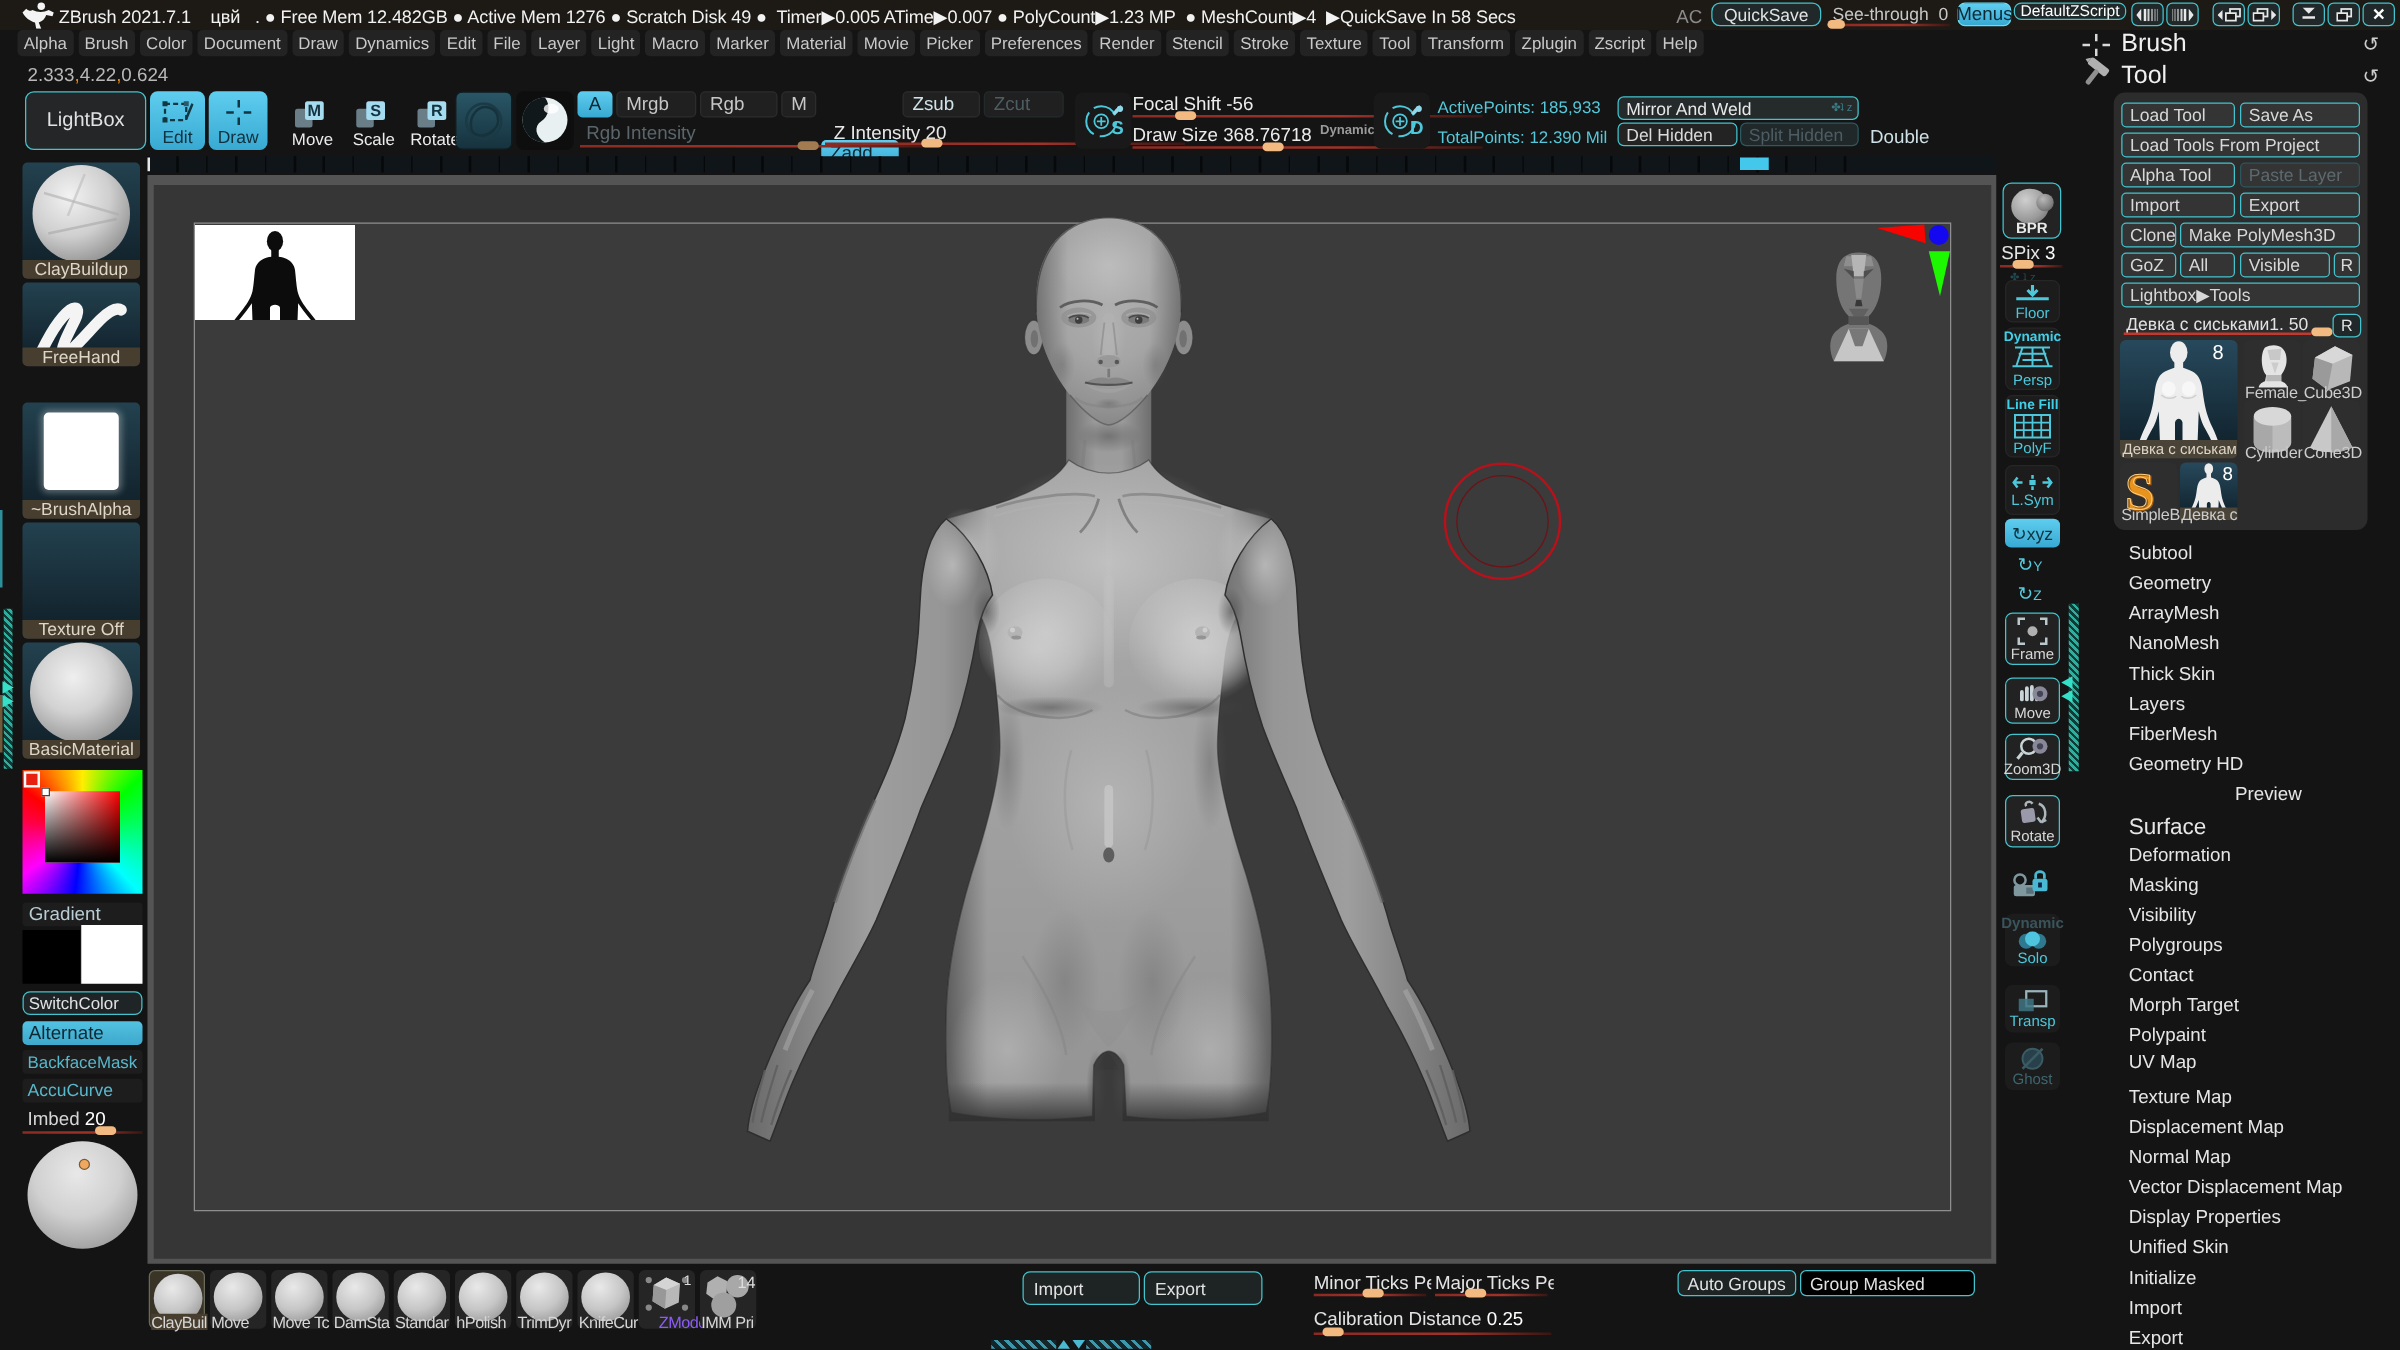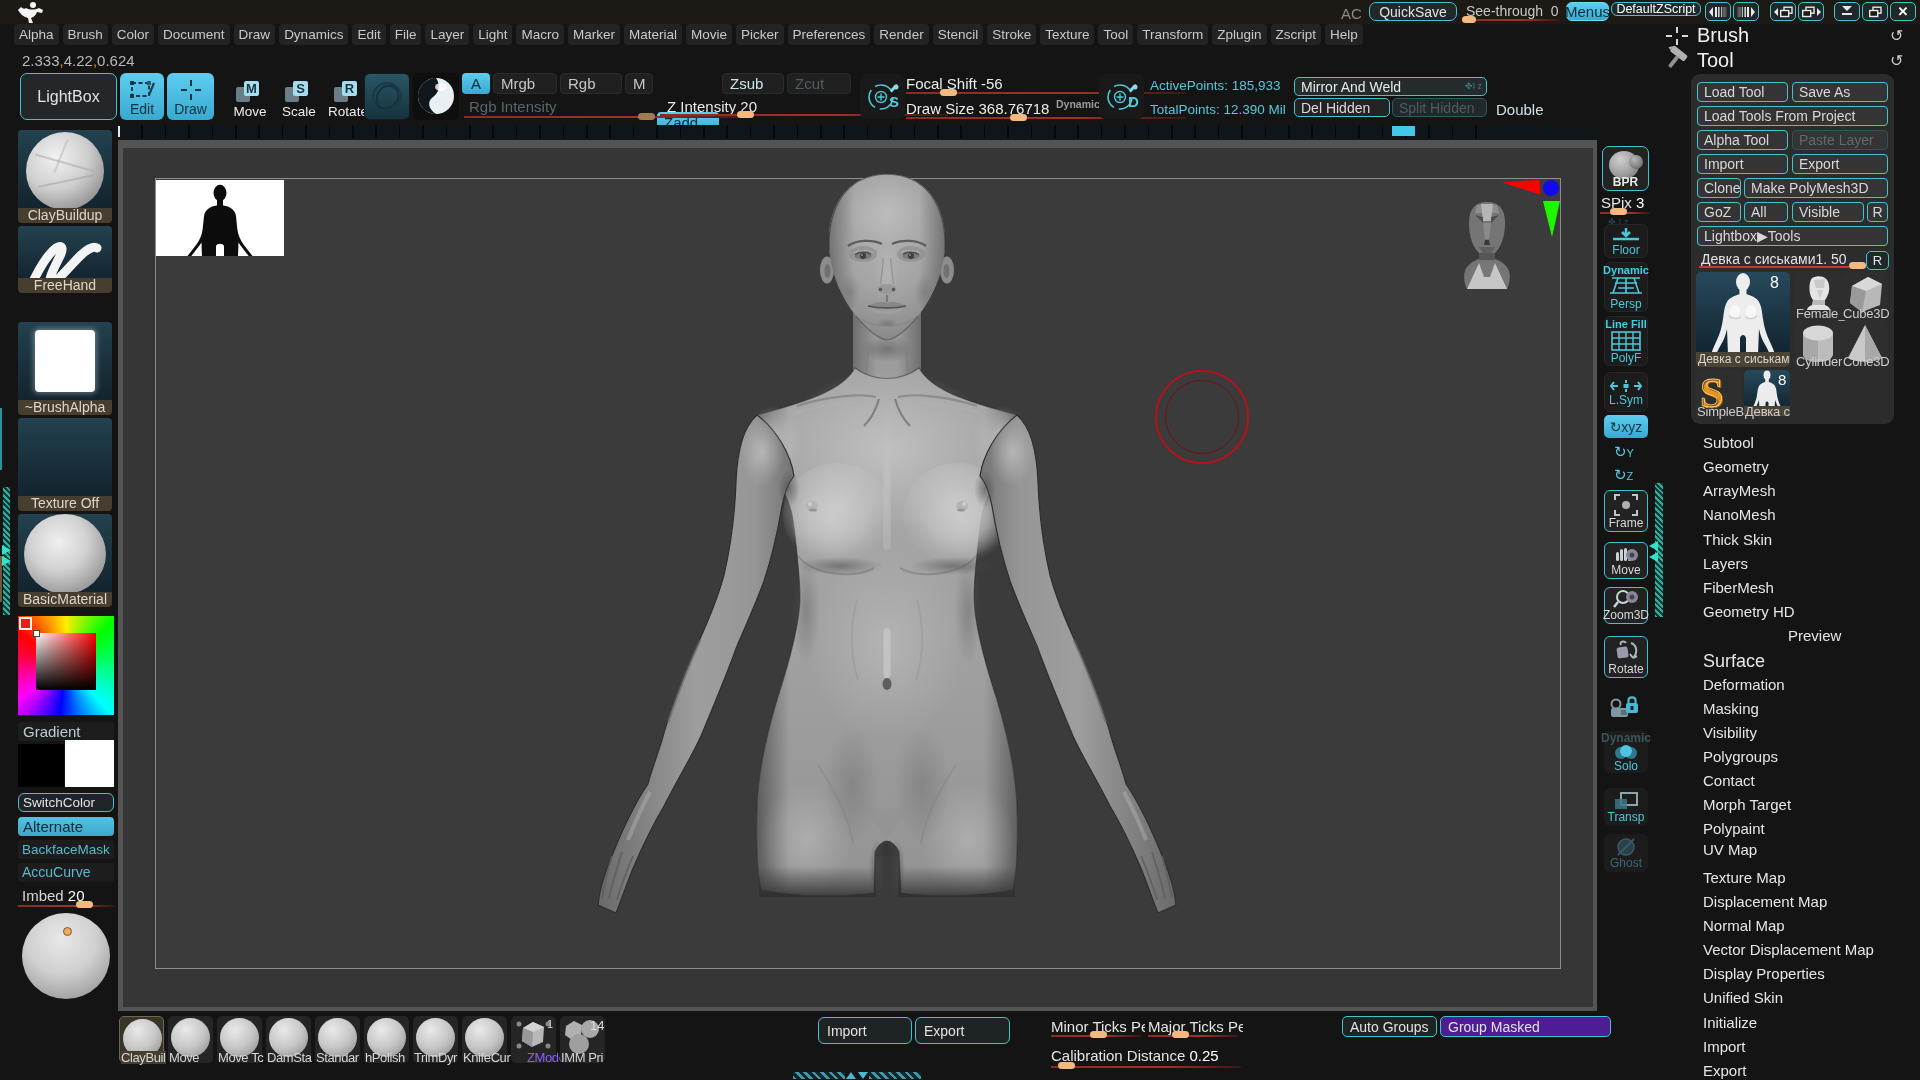--- a/index.html
+++ b/index.html
@@ -25,20 +25,21 @@
 </style></head><body>
 <div id="root">
 
 <div class="abs" style="left:0;top:0;width:1920px;height:24px;background:#1d1a16;"></div>
 <svg class="abs" style="left:16px;top:1px;" width="28" height="22" viewBox="0 0 28 22">
       <g fill="#f4f4f4">
         <circle cx="17" cy="4" r="3"></circle>
         <path d="M10,7 C14,9 19,9 23,7 L27,9 L26,12 L21,11 C20,14 18,16 15,17 L17,22 L13,22 L12,17 C8,16 4,13 2,9 L5,6 C7,8 9,8 10,7 Z"></path>
       </g>
     </svg>
+<div class="abs" style="left:47px;top:5px;color:#f2f2f2;font-size:14.5px;letter-spacing:-0.1px;white-space:nowrap;width:1290px;overflow:hidden;">ZBrush 2021.7.1&nbsp;&nbsp;&nbsp;&nbsp;цвй&nbsp;&nbsp;&nbsp;. ● Free Mem 12.482GB ● Active Mem 1276 ● Scratch Disk 49 ●&nbsp; Timer▶0.005 ATime▶0.007 ● PolyCount▶1.23 MP &nbsp;● MeshCount▶4 &nbsp;▶QuickSave In 58 Secs</div>
 <div class="abs" style="left:1341px;top:5px;color:#8a8a8a;font-size:15px;">AC</div>
 <div class="abs cb" style="left:1369px;top:2px;width:88px;height:19px;justify-content:center;border-radius:7px;">QuickSave</div>
 <div class="abs" style="left:1466px;top:3px;color:#c8c8c8;font-size:14px;">See-through&nbsp; 0</div>
 <div class="sl abs" style="left:1462px;top:19px;width:98px;"></div>
 <div class="sh abs" style="left:1462px;top:16px;width:14px;"></div>
 <div class="abs cyanbtn" style="left:1566px;top:2px;width:43px;height:19px;justify-content:center;border-radius:6px;border:1px solid #6adcf4;">Menus</div>
 <div class="abs cb" style="left:1611px;top:2px;width:90px;height:14px;justify-content:center;border-radius:6px;color:#fff;font-size:12.5px;">DefaultZScript</div>
 <div class="abs cb tbic" style="left:1705px;top:2px;width:26px;height:19px;justify-content:center;">
       <svg width="18" height="10" viewBox="0 0 18 10">
         <path d="M0,5 L4,0 L4,10 Z" fill="#e8e8e8"></path>
@@ -861,21 +862,21 @@
 <div class="abs" style="left:1051px;top:1018px;color:#e4e4e4;font-size:15px;width:94px;overflow:hidden;white-space:nowrap;">Minor Ticks Per Un</div>
 <div class="sl abs" style="left:1051px;top:1035px;width:90px;"></div>
 <div class="sh abs" style="left:1090px;top:1031px;"></div>
 <div class="abs" style="left:1148px;top:1018px;color:#e4e4e4;font-size:15px;width:95px;overflow:hidden;white-space:nowrap;">Major Ticks Per Un</div>
 <div class="sl abs" style="left:1148px;top:1035px;width:90px;"></div>
 <div class="sh abs" style="left:1172px;top:1031px;"></div>
 <div class="abs" style="left:1051px;top:1047px;color:#e4e4e4;font-size:15px;">Calibration Distance <span style="color:#fff;">0.25</span></div>
 <div class="sl abs" style="left:1051px;top:1066px;width:190px;"></div>
 <div class="sh abs" style="left:1058px;top:1062px;"></div>
 <div class="abs cb" style="left:1342px;top:1016px;width:95px;height:21px;padding-left:7px;background:#1e2324;">Auto Groups</div>
-<div class="abs cb" style="left:1440px;top:1016px;width:171px;height:21px;padding-left:7px;background:#4c1d95;">Group Masked</div>
+<div class="abs cb" style="left:1440px;top:1016px;width:140px;height:21px;padding-left:7px;background:#000000;">Group Masked</div>
 
 <div class="abs stripes" style="left:793px;top:1072px;width:52px;height:7px;"></div>
 <div class="abs stripes" style="left:869px;top:1072px;width:52px;height:7px;"></div>
 <div class="abs" style="left:846px;top:1072px;width:0;height:0;border-bottom:7px solid #49b8d0;border-left:5.5px solid transparent;border-right:5.5px solid transparent;"></div>
 <div class="abs" style="left:858px;top:1072px;width:0;height:0;border-top:7px solid #49b8d0;border-left:5.5px solid transparent;border-right:5.5px solid transparent;"></div>
 </div>
 
 </div>
 
 </body></html>

